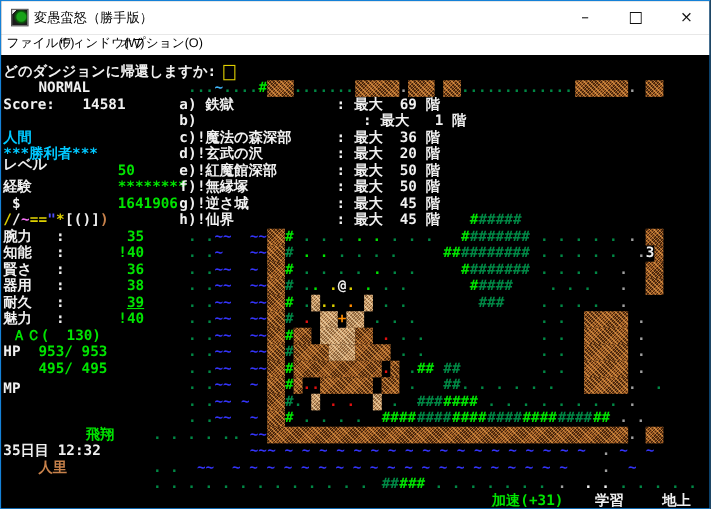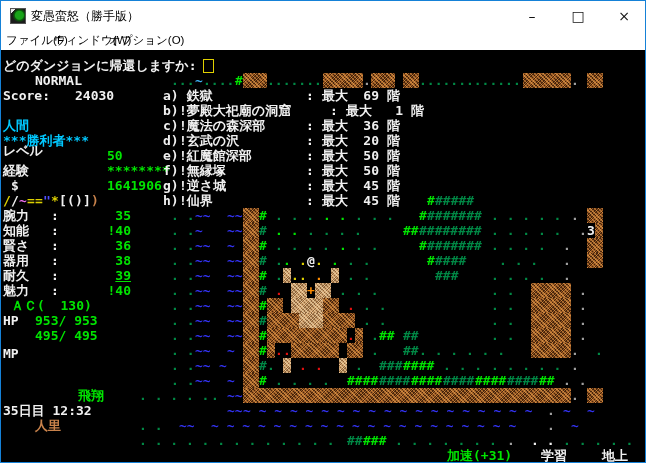--- a/index.html
+++ b/index.html
@@ -40,21 +40,21 @@
     <div class="ctrl" style="left:508px;">–</div>
     <div class="ctrl" style="left:554px;">□</div>
     <div class="ctrl" style="left:600px;">×</div>
   </div>
 
   <div id="screen">
     <span class="t cW" style="left:2px;top:57px;">どのダンジョンに帰還しますか:</span>
     <div id="cursor" style="left:202px;top:58px;"></div>
     <span class="t cW" style="left:34px;top:72px;">NORMAL</span>
     <span class="t cW" style="left:2px;top:87px;">Score:</span>
-    <span class="t cW" style="left:74px;top:87px;">24030</span>
+    <span class="t cW" style="left:74px;top:87px;">14581</span>
 
     <span class="t cC" style="left:2px;top:117px;">人間</span>
     <span class="t cC" style="left:2px;top:132px;">***勝利者***</span>
     <span class="t cW" style="left:2px;top:142px;">レベル</span>
     <span class="t cG" style="left:106px;top:147px;">50</span>
     <span class="t cW" style="left:2px;top:162px;">経験</span>
     <span class="t cG" style="left:106px;top:162px;">********</span>
     <span class="t cW" style="left:10px;top:177px;">$</span>
     <span class="t cG" style="left:106px;top:177px;">1641906</span>
 
@@ -314,21 +314,20 @@
       <div style="position: absolute; left: 162px; top: 87px; width: 280px; height: 15px;">
         <span class="t" style="left: 0px; top: 0px; color: rgb(240, 240, 240); position: absolute;">a)</span>
         <span class="t" style="left: 16px; top: 0px; color: rgb(240, 240, 240); position: absolute;"> 鉄獄</span>
         <span class="t" style="left: 143px; top: 0px; color: rgb(240, 240, 240); position: absolute;">:</span>
         <span class="t" style="left: 159px; top: 0px; color: rgb(240, 240, 240); position: absolute;">最大</span>
         <span class="t" style="left: 192px; top: 0px; color: rgb(240, 240, 240); position: absolute; width: 24px; text-align: right;">69</span>
         <span class="t" style="left: 224px; top: 0px; color: rgb(240, 240, 240); position: absolute;">階</span>
       </div>
       <div style="position: absolute; left: 162px; top: 102px; width: 280px; height: 15px;">
         <span class="t" style="left: 0px; top: 0px; color: rgb(240, 240, 240); position: absolute;">b)</span>
-        <span class="t" style="left: 16px; top: 0px; color: rgb(240, 240, 240); position: absolute;">!夢殿大祀廟の洞窟</span>
         <span class="t" style="left: 167px; top: 0px; color: rgb(240, 240, 240); position: absolute;">:</span>
         <span class="t" style="left: 183px; top: 0px; color: rgb(240, 240, 240); position: absolute;">最大</span>
         <span class="t" style="left: 216px; top: 0px; color: rgb(240, 240, 240); position: absolute; width: 24px; text-align: right;">1</span>
         <span class="t" style="left: 248px; top: 0px; color: rgb(240, 240, 240); position: absolute;">階</span>
       </div>
       <div style="position: absolute; left: 162px; top: 117px; width: 280px; height: 15px;">
         <span class="t" style="left: 0px; top: 0px; color: rgb(240, 240, 240); position: absolute;">c)</span>
         <span class="t" style="left: 16px; top: 0px; color: rgb(240, 240, 240); position: absolute;">!魔法の森深部</span>
         <span class="t" style="left: 143px; top: 0px; color: rgb(240, 240, 240); position: absolute;">:</span>
         <span class="t" style="left: 159px; top: 0px; color: rgb(240, 240, 240); position: absolute;">最大</span>

